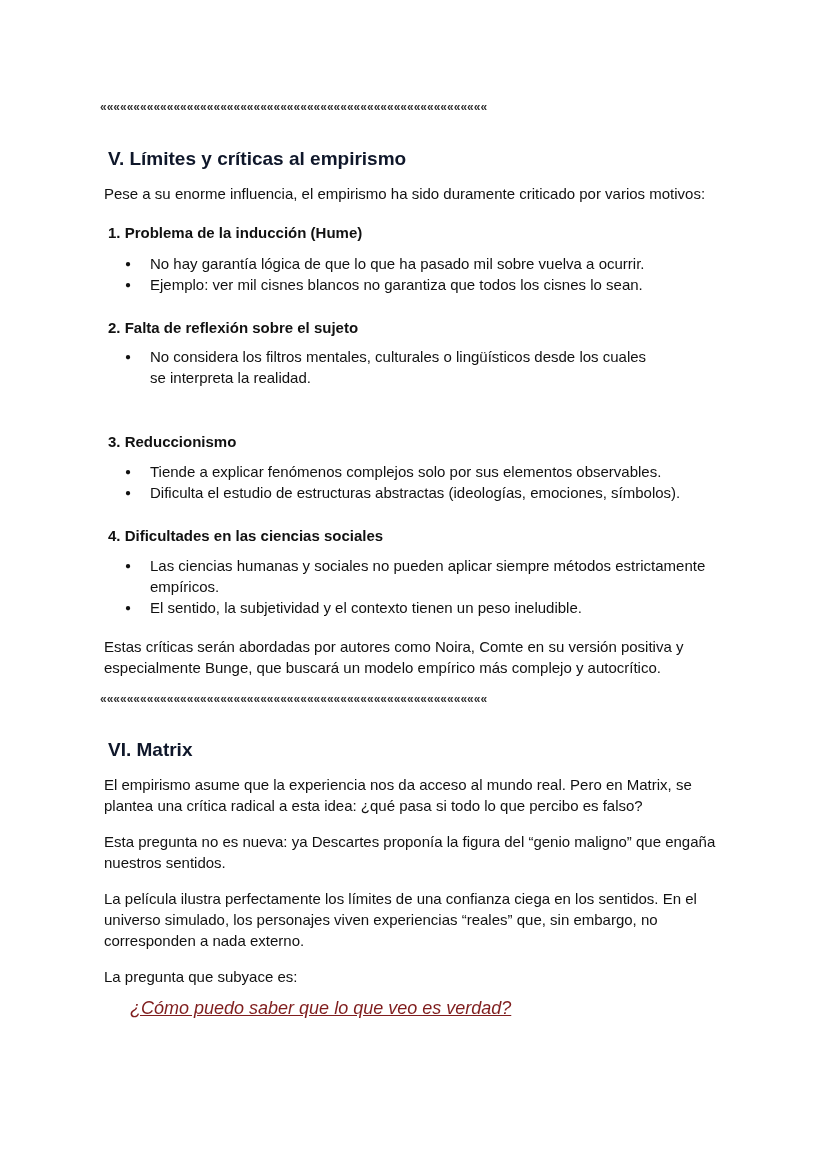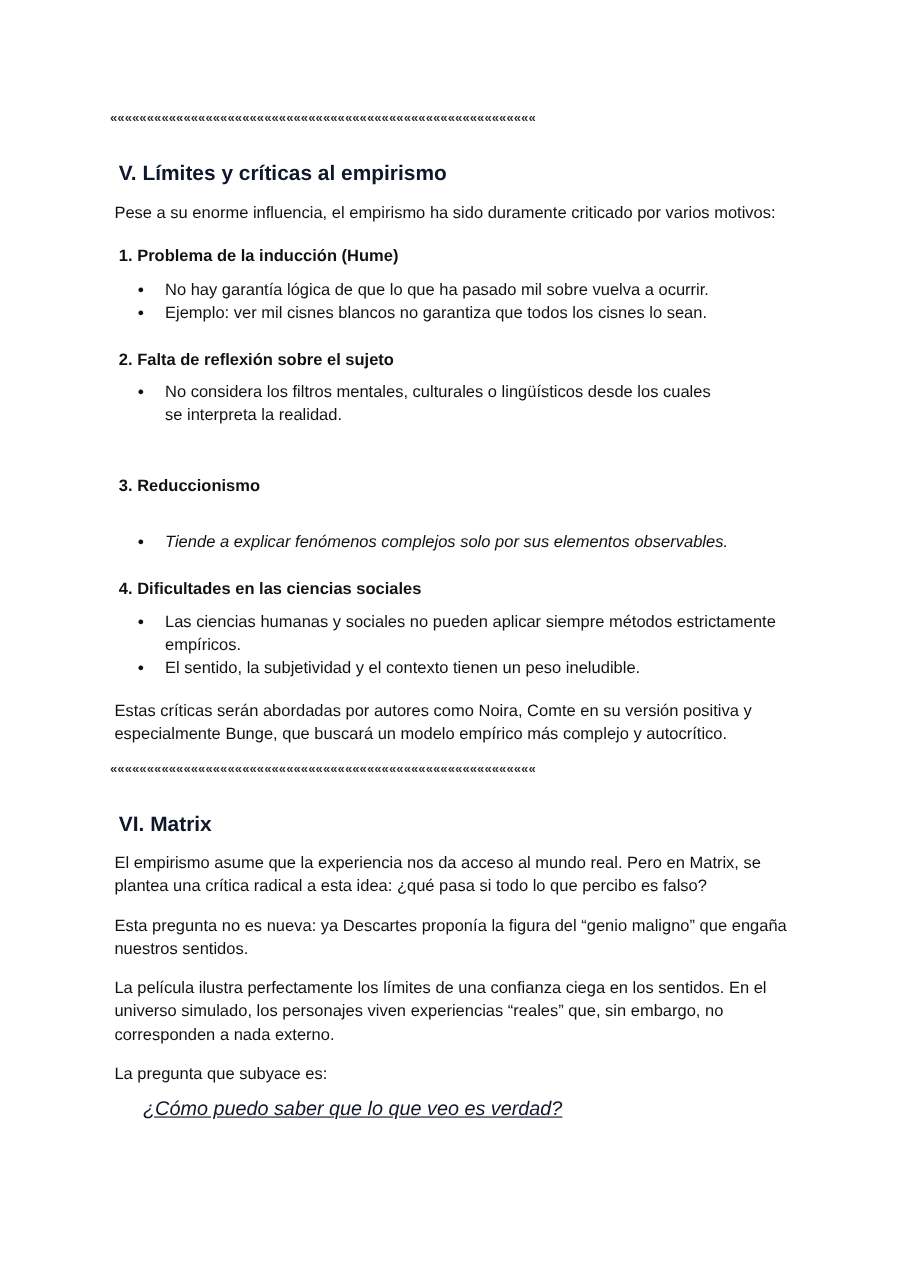--- a/index.html
+++ b/index.html
@@ -13,21 +13,21 @@
     font-weight: bold;
   }
   .h2 { position: absolute; left: 100px; font-size: 19px; font-weight: bold; color: #0f172a; margin: 8px; }
   .p { position: absolute; left: 100px; width: 640px; font-size: 15px; line-height: 21px; margin: 4px; }
   .h3 { position: absolute; left: 100px; font-size: 15px; font-weight: bold; margin: 8px; text-align: center; }
   ul.bl { position: absolute; left: 100px; width: 640px; margin: 0; padding: 0; list-style: none; }
   ul.bl li { position: relative; padding-left: 50px; font-size: 15px; line-height: 21px; }
   ul.bl li::before { content: "●"; position: absolute; left: 25px; top: 0; font-size: 10px; }
   .quote {
     position: absolute; left: 130px; font-size: 18px; font-style: italic;
-    text-decoration: underline; margin: 0; color: #0f172a;
+    text-decoration: underline; margin: 0; color: #7f1d1d;
   }
 </style>
 </head>
 <body>
 
 <div class="sep" style="top:100px;">««««««««««««««««««««««««««««««««««««««««««««««««««««««««««</div>
 
 <h2 class="h2" style="top:140px;">V. Límites y críticas al empirismo</h2>
 
 <p class="p" style="top:179px;">Pese a su enorme influencia, el empirismo ha sido duramente criticado por varios motivos:</p>
@@ -37,22 +37,23 @@
   <li>No hay garantía lógica de que lo que ha pasado mil sobre vuelva a ocurrir.</li>
   <li>Ejemplo: ver mil cisnes blancos no garantiza que todos los cisnes lo sean.</li>
 </ul>
 
 <p class="h3" style="top:311px;">2. Falta de reflexión sobre el sujeto</p>
 <ul class="bl" style="top:346px;">
   <li style="padding-right:80px;">No considera los filtros mentales, culturales o lingüísticos desde los cuales se interpreta la realidad.</li>
 </ul>
 
 <p class="h3" style="top:425px;">3. Reduccionismo</p>
-<ul class="bl" style="top:482px;font-style:italic;">
+<ul class="bl" style="top:461px;">
   <li>Tiende a explicar fenómenos complejos solo por sus elementos observables.</li>
+  <li>Dificulta el estudio de estructuras abstractas (ideologías, emociones, símbolos).</li>
 </ul>
 
 <p class="h3" style="top:519px;">4. Dificultades en las ciencias sociales</p>
 <ul class="bl" style="top:555px;">
   <li style="padding-right:20px;">Las ciencias humanas y sociales no pueden aplicar siempre métodos estrictamente empíricos.</li>
   <li>El sentido, la subjetividad y el contexto tienen un peso ineludible.</li>
 </ul>
 
 <p class="p" style="top:632px; width:610px;">Estas críticas serán abordadas por autores como Noira, Comte en su versión positiva y especialmente Bunge, que buscará un modelo empírico más complejo y autocrítico.</p>
 

